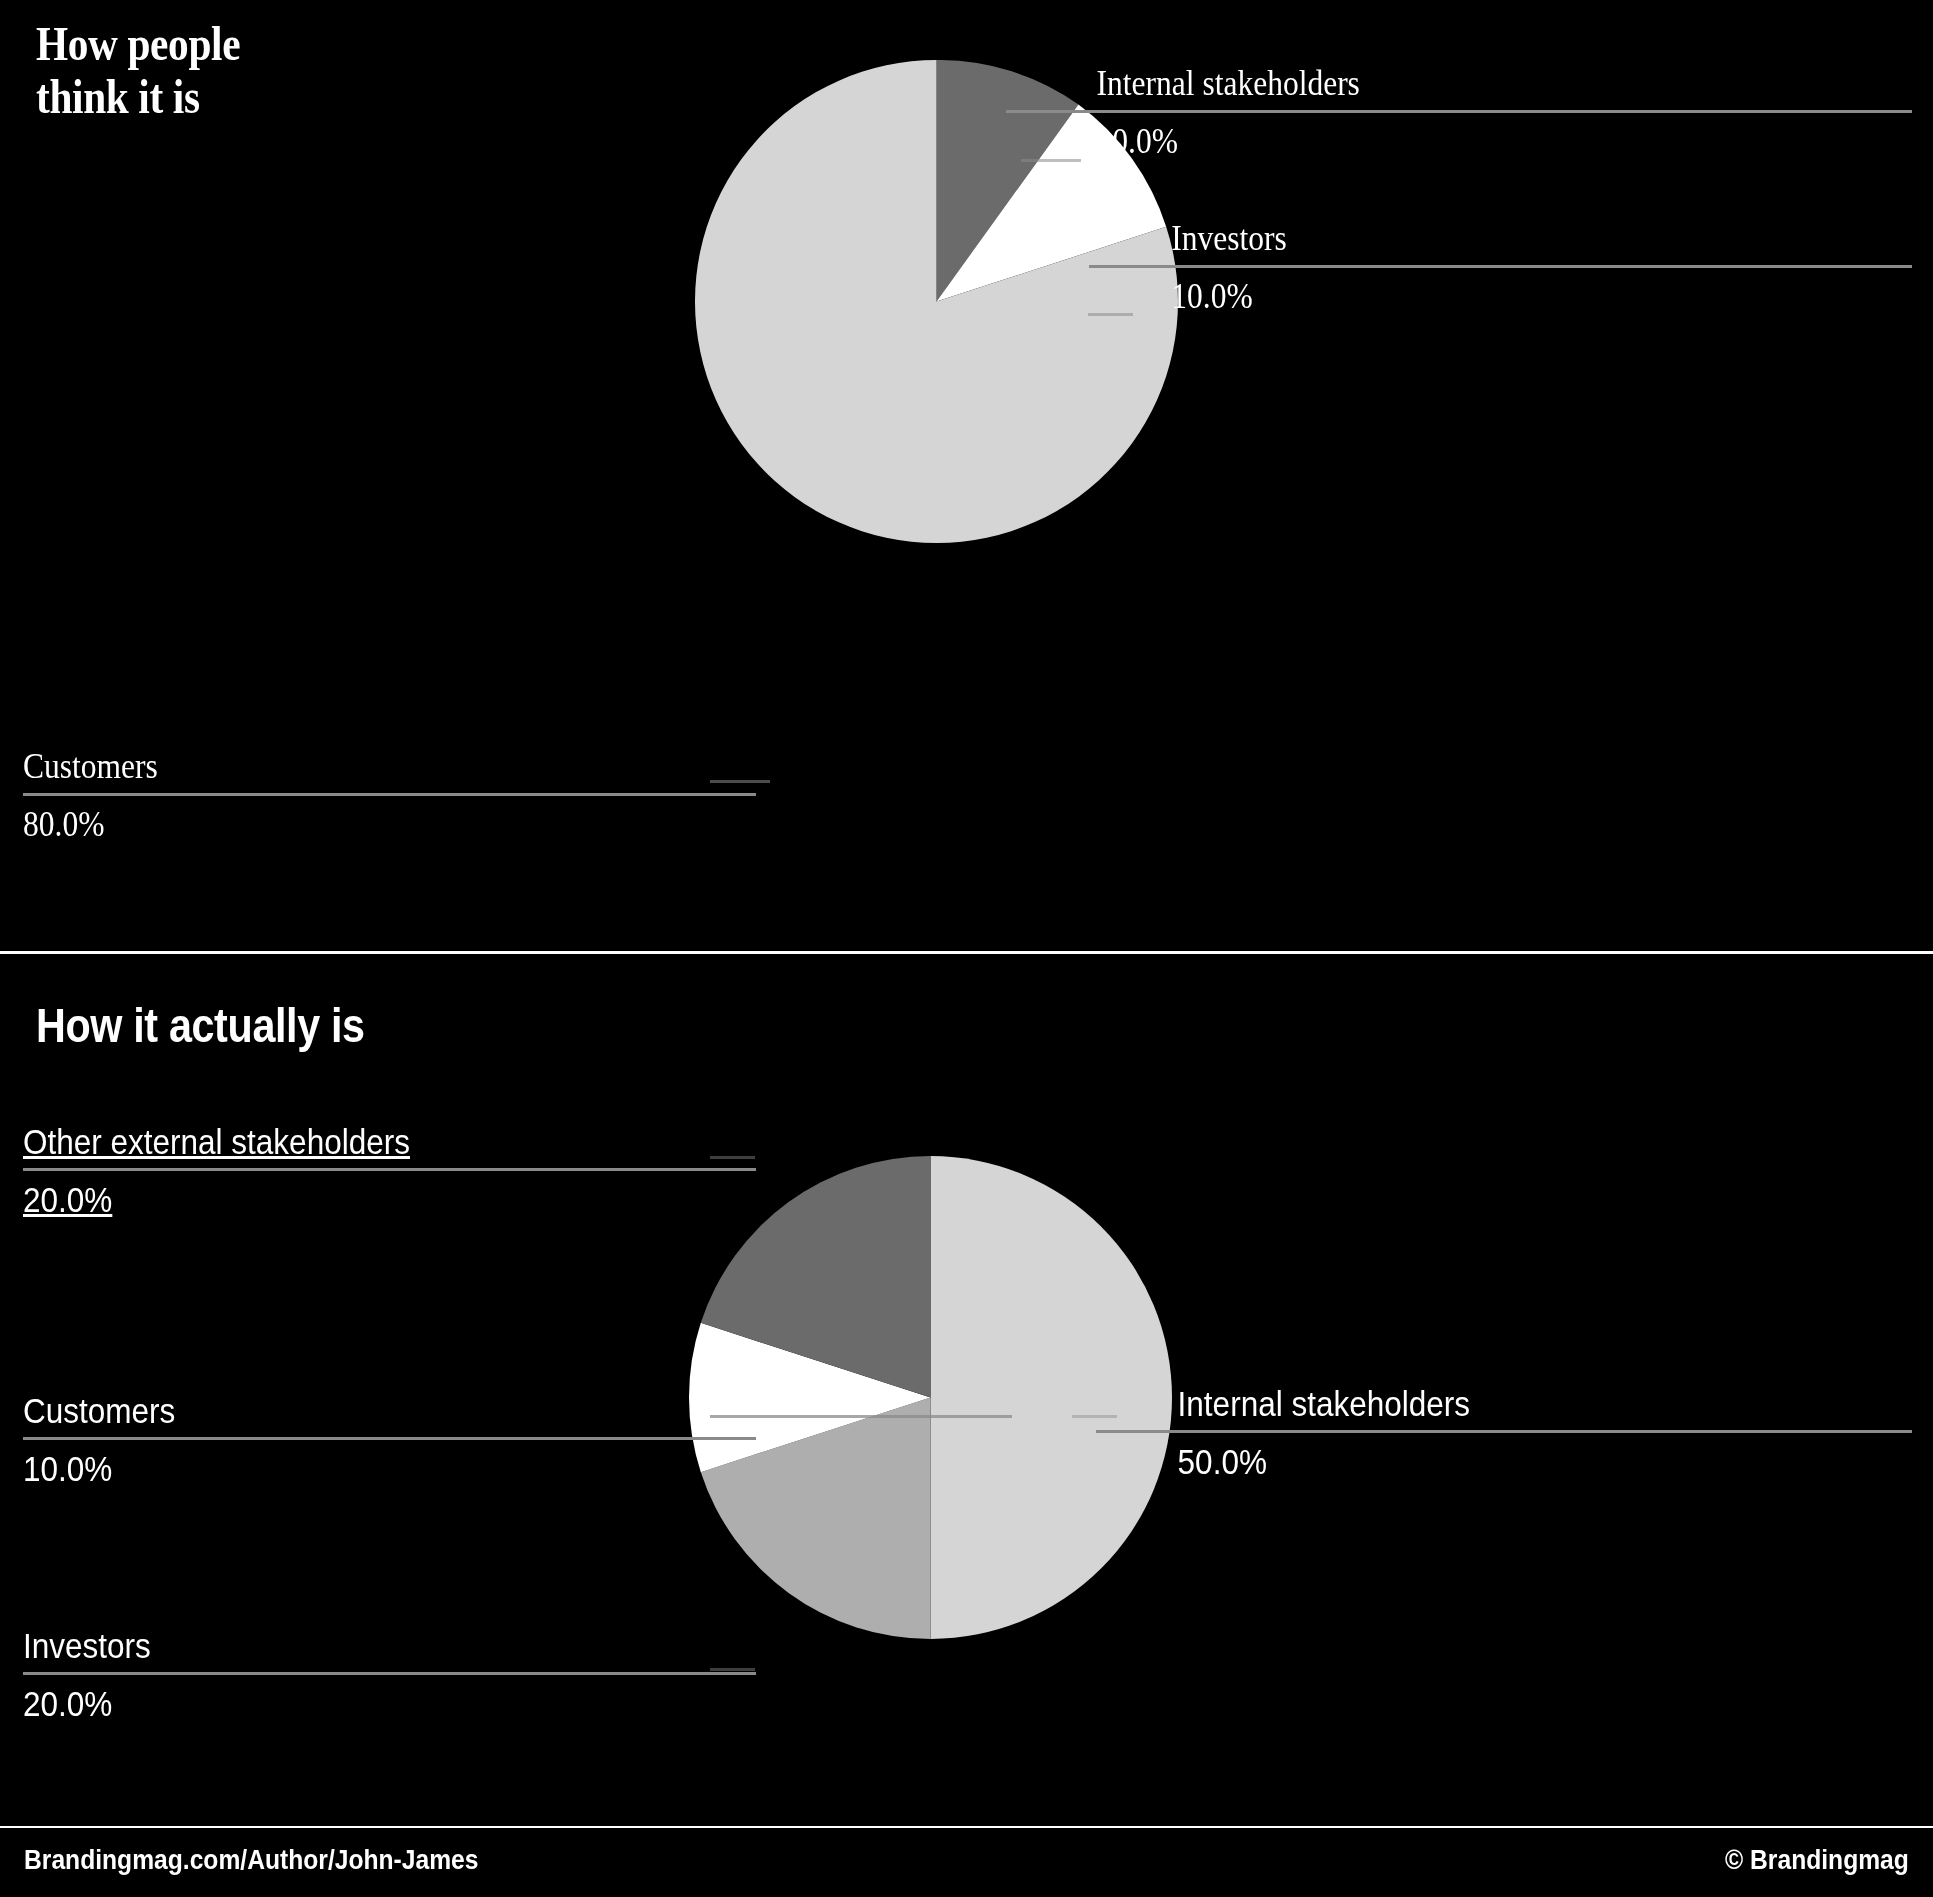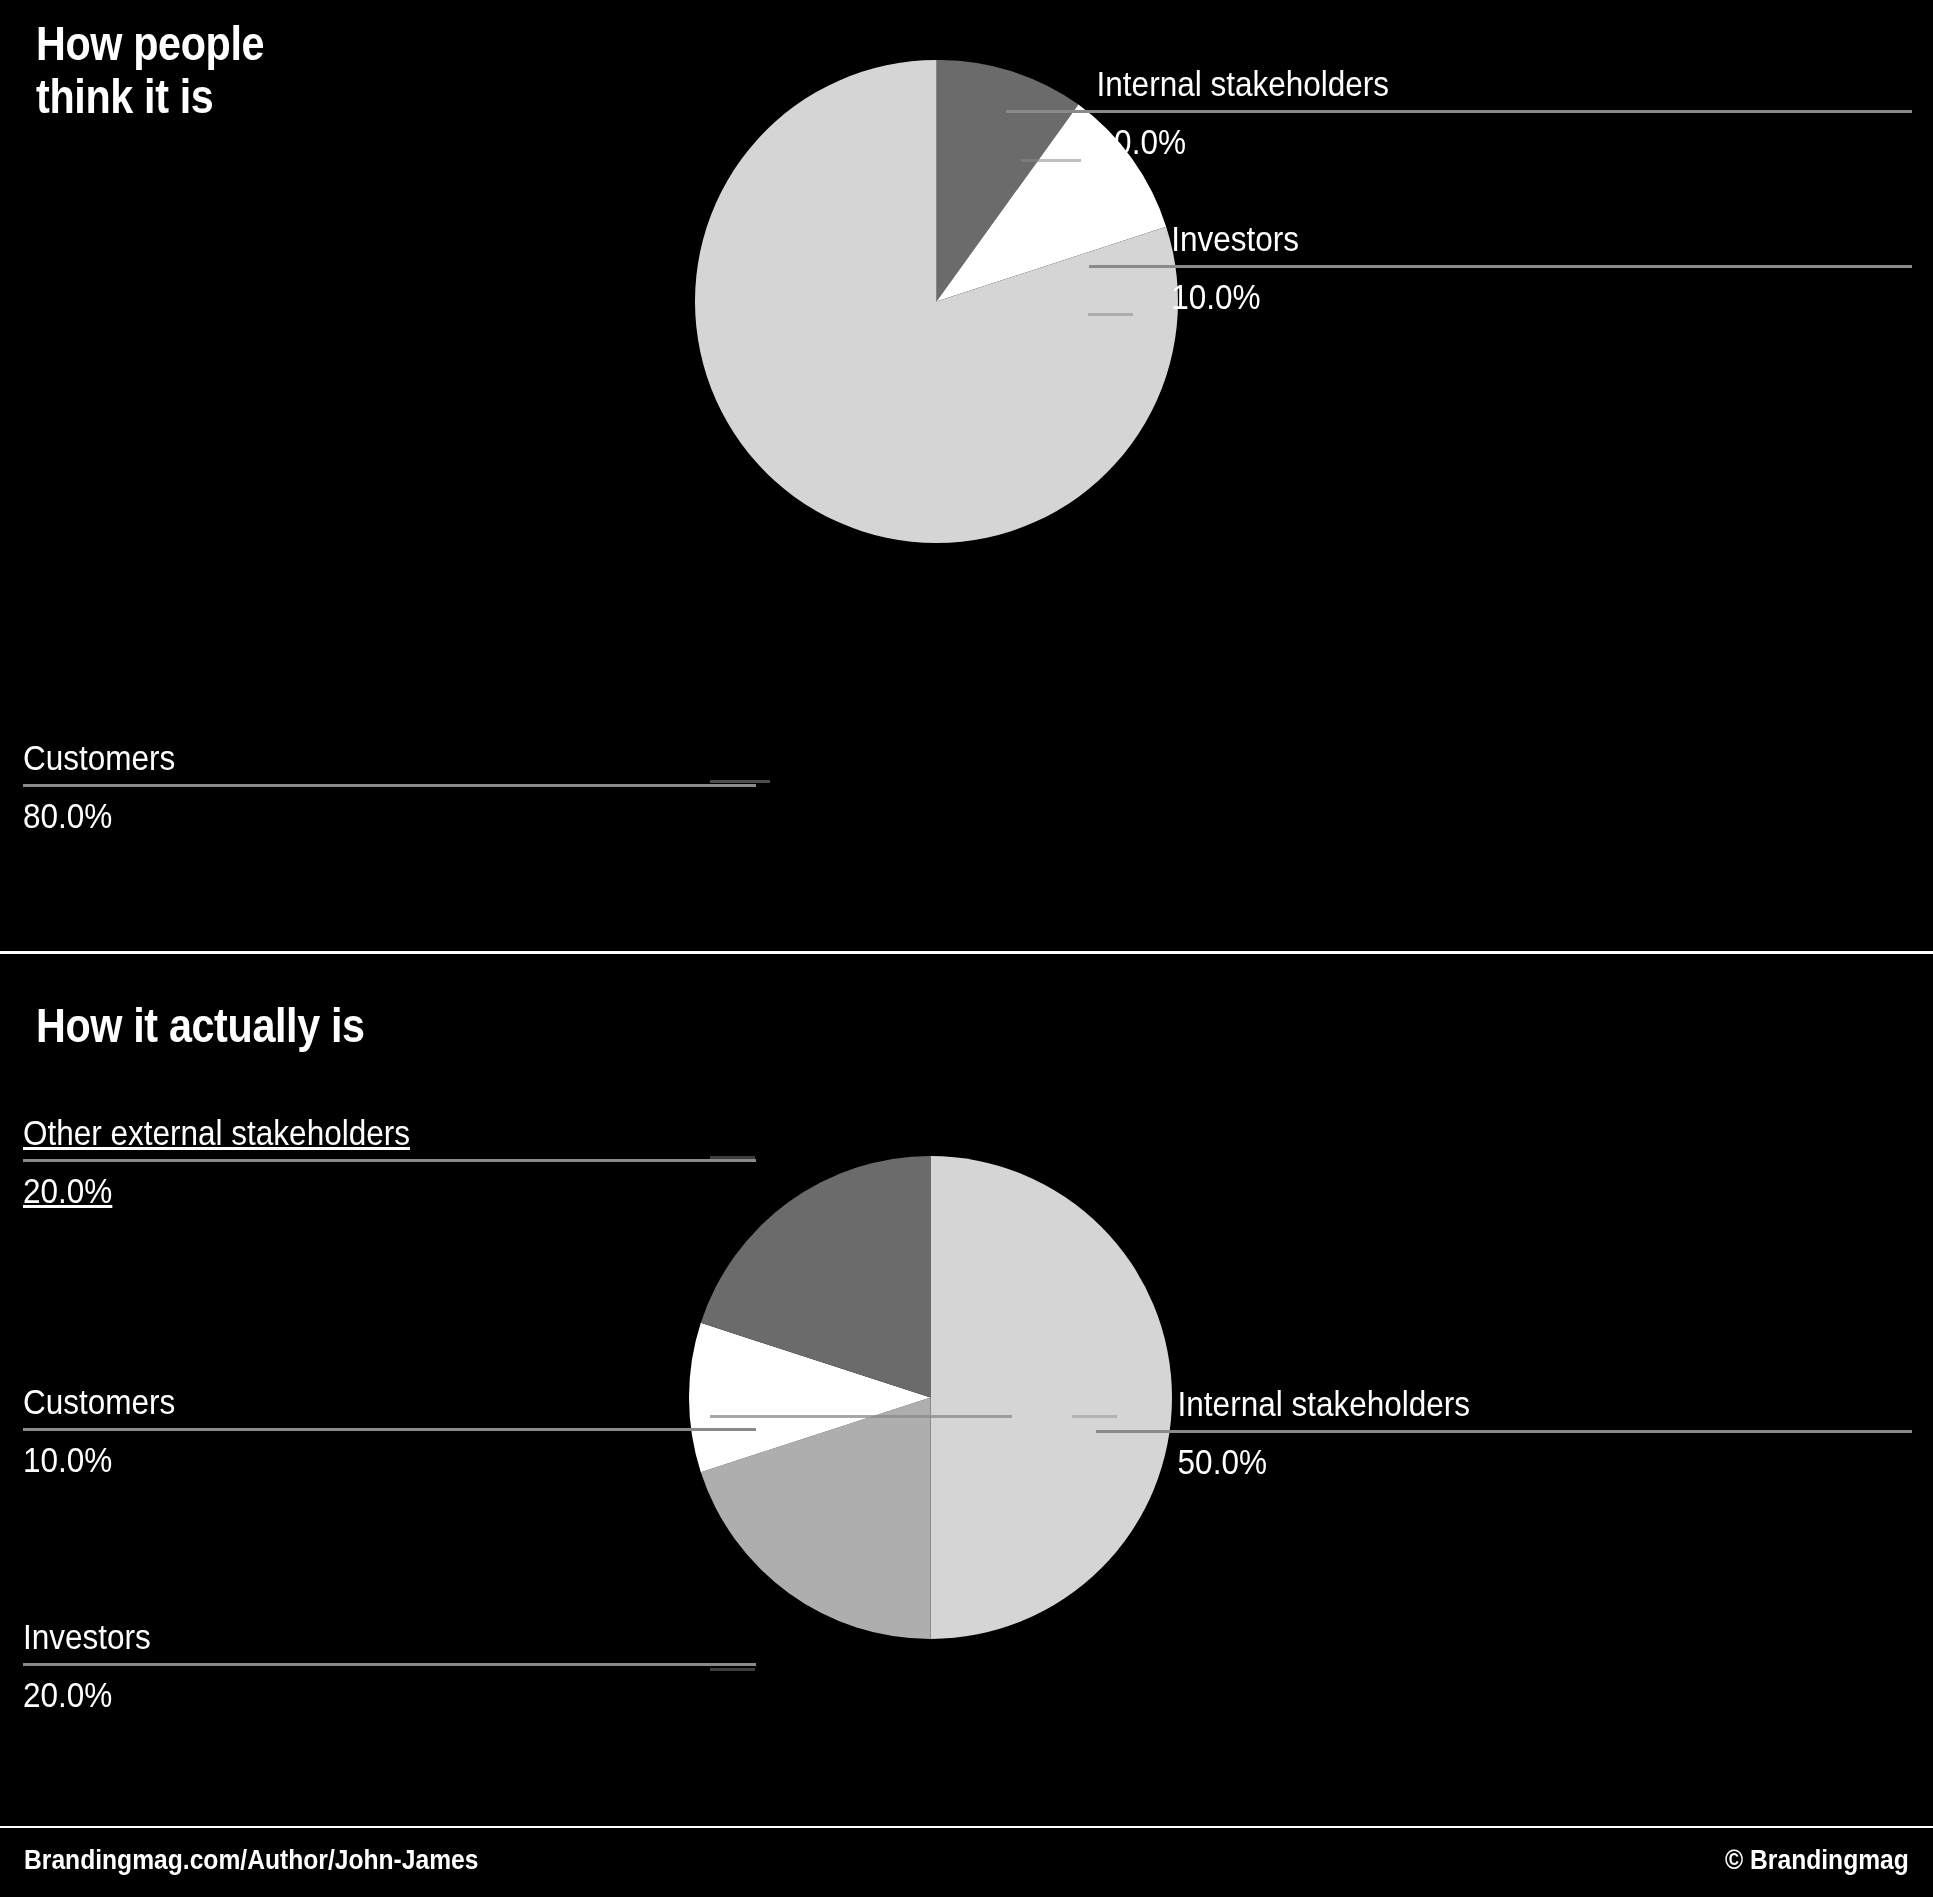--- a/index.html
+++ b/index.html
@@ -1,20 +1,20 @@
 <!DOCTYPE html>
 <html style="font-size:12px"><head>
 <meta charset="utf-8">
 <style>
   html,body{margin:0;padding:0;background:#000;}
   body{width:1933px;height:1897px;overflow:hidden;font-family:"Liberation Sans",sans-serif;}
   .page{position:relative;width:1933px;height:1897px;background:#000;color:#fff;}
 
   .panel{position:absolute;left:0;width:1933px;}
-  #panel-top{top:0;height:952px;}
+  #panel-top{top:0;height:952px;font-family:Liberation Serif, serif;}
   #panel-bottom{top:955px;height:876px;}
 
   .divider{position:absolute;left:0;width:1933px;height:3px;background:#ffffff;}
   #divider-main{top:951px;}
   #divider-footer{top:1826px;height:2.3px;background:#ffffff;}
 
   .chart-title{
     position:absolute;
     font-weight:bold;
     color:#ffffff;
@@ -49,21 +49,21 @@
     transform:scaleX(0.90);
     line-height:1;
   }
   .callout .lead{
     height:3px;
     background:#8a8a8a;
     margin:9px 0 10.6px 0;
   }
   .callout.right{text-align:left;}
   .callout.right .lbl, .callout.right .pct{transform-origin:right center;}
-  .callout.left{text-align:left;}
+  .callout.left{text-align:left;margin-top:9px;}
   .callout.left .lbl, .callout.left .pct{transform-origin:left center;}
 
   
   #callout-top-internal{right:21px;top:66px;width:906px;}
   #callout-top-internal .lead{width:906px;}
   #callout-top-investors{right:21px;top:221px;width:823px;}
   #callout-top-investors .lead{width:823px;}
   #callout-top-customers{left:22.7px;top:740px;width:733px;}
   #callout-top-customers .lead{width:733px;}
 

